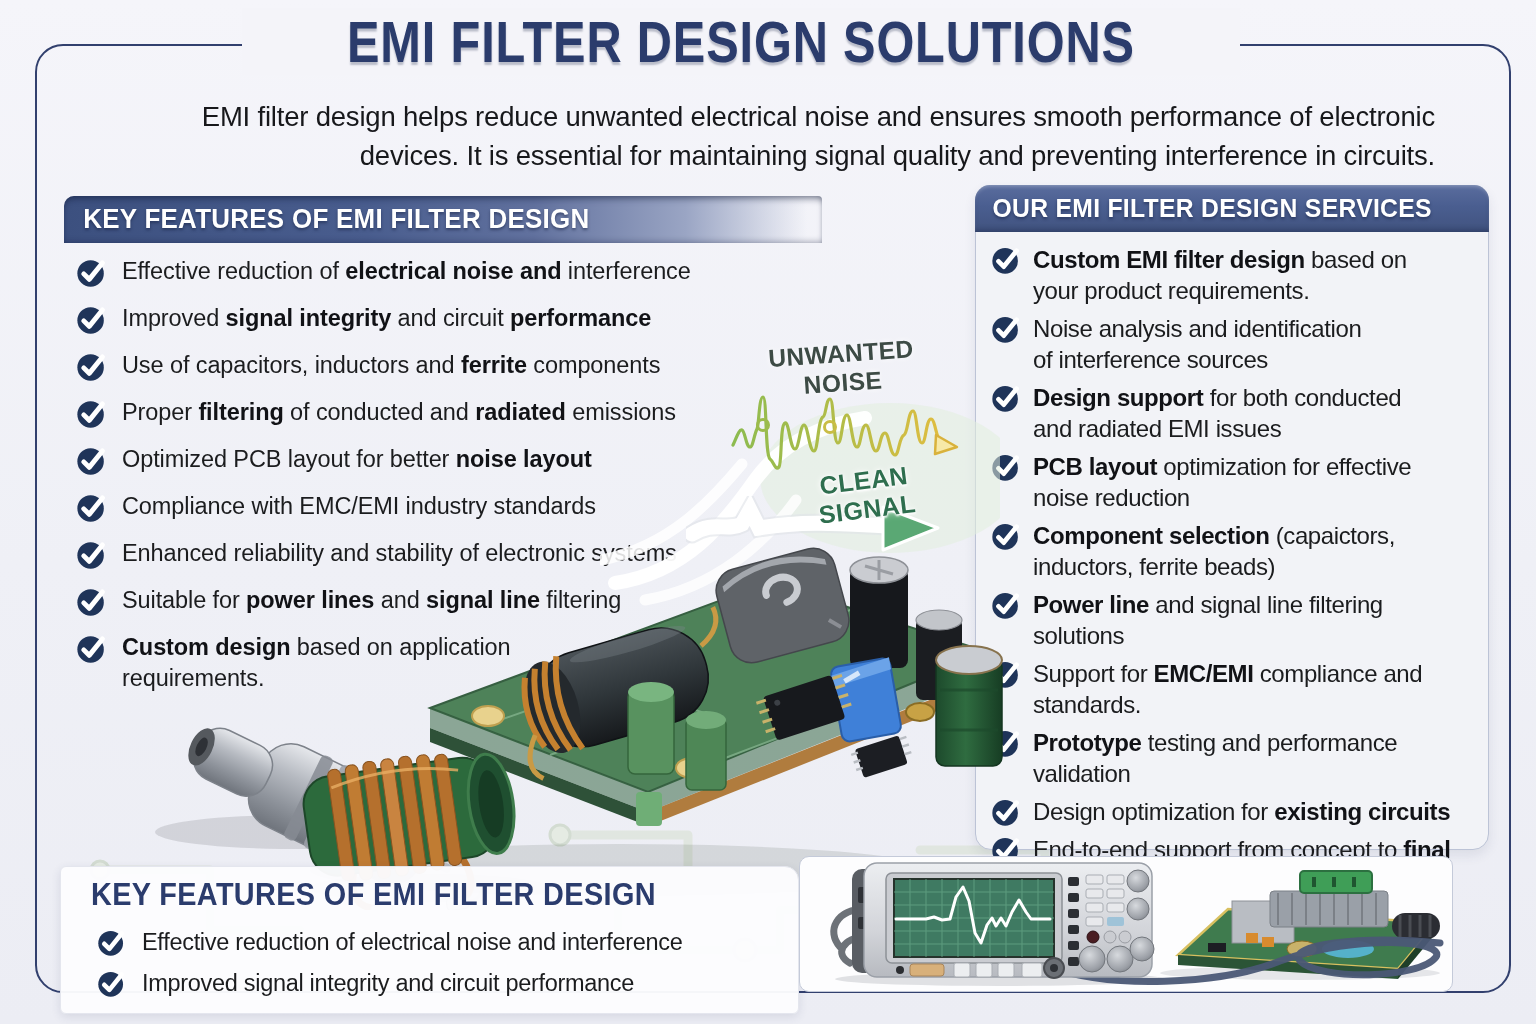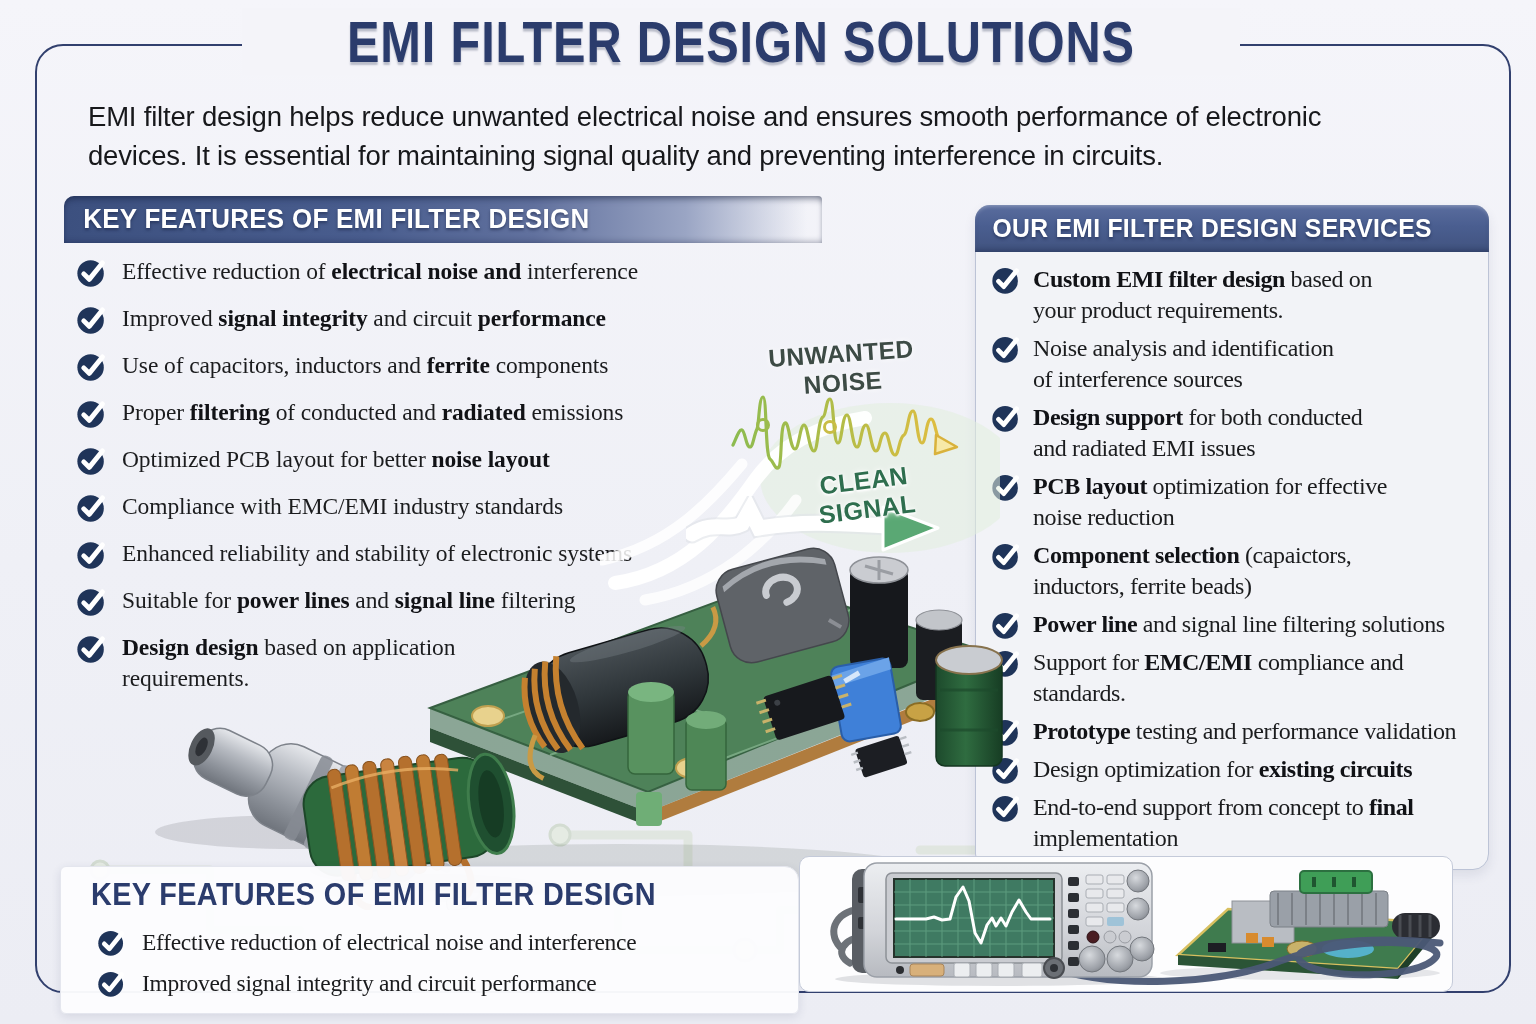--- a/index.html
+++ b/index.html
@@ -13,38 +13,38 @@
   
   .frame{position:absolute; left:35px; top:44px; width:1472px; height:945px;
     border:2px solid #32406e; border-radius:28px; z-index:1;}
   
   .title-wrap{position:absolute; top:8px; left:0; width:1482px; text-align:center; z-index:3;}
   .title-bg{display:inline-block; background:#f4f4f9; padding:0 30px;}
   .title{display:inline-block; transform:scaleX(.84); transform-origin:center;
     font-size:58px; font-weight:800; letter-spacing:1px; color:#2b3c6c;
     text-shadow:0 3px 2px rgba(35,45,80,.28); white-space:nowrap;}
   
-  .subtitle{position:absolute; top:97px; left:88px; width:1360px; text-align:left; z-index:2;
+  .subtitle{position:absolute; top:97px; left:75px; width:1360px; text-align:right; z-index:2;
     font-size:27.5px; line-height:1.42; color:#17181b; white-space:pre-line; letter-spacing:-0.2px;}
   
   .left-bar{position:absolute; left:64px; top:196px; width:758px; height:47px; z-index:2;
     border-radius:10px 4px 0 0;
     background:linear-gradient(90deg,#3c507f 0%,#495d8e 40%,#61719e 62%,#9aa5c4 82%,rgba(222,226,236,0) 98%);
     box-shadow:inset 0 5px 7px -3px rgba(14,24,54,.6), inset 0 -4px 6px -3px rgba(14,24,54,.35);}
   .left-bar .bar-text, .right-bar .bar-text{
     display:inline-block; transform:scaleX(.96); transform-origin:left center;
     color:#fff; font-weight:700; font-size:27px; line-height:47px; padding-left:20px;
     letter-spacing:.3px; text-shadow:0 2px 3px rgba(18,28,60,.5); white-space:nowrap;}
   .left-list{position:absolute; left:76px; top:256px; width:820px; z-index:2;}
-  .check-row{display:flex; align-items:flex-start; gap:15px; margin-bottom:15px;font-family:Liberation Serif, serif;}
+  .check-row{display:flex; align-items:flex-start; gap:15px; margin-bottom:15px;}
   .check-row .chk{flex:0 0 auto; width:31px; height:31px; margin-top:1px;}
   .check-row .t{font-size:23.5px; line-height:31px; color:#1b1c1e; letter-spacing:-0.1px; white-space:pre-line;}
   .check-row .t b{font-weight:700; color:#111216;}
   
-  .right-card{position:absolute; left:975px; top:205px; width:512px; height:663px; z-index:2;
+  .right-card{position:absolute; left:975px; top:185px; width:512px; height:663px; z-index:2;
     background:#f2f3f7; border:1.5px solid #bcc3d6; border-radius:16px;
     box-shadow:0 5px 12px rgba(45,55,95,.10);}
   .right-bar{position:relative; margin:-1px -1px 0 -1px; height:47px; border-radius:15px 15px 0 0;
     background:linear-gradient(180deg,#5a6d9e 0%,#4a5e90 45%,#41537f 100%);
     box-shadow:inset 0 3px 4px -2px rgba(255,255,255,.35), inset 0 -4px 6px -3px rgba(14,24,54,.45);}
   .right-bar .bar-text{font-size:25.5px; padding-left:18px; transform:scaleX(.97);}
   .right-list{padding:12px 10px 0 15px;}
   .right-list .check-row{gap:12px; margin-bottom:7px;}
   .right-list .chk{width:30px; height:30px;}
   .right-list .t{font-size:24px; line-height:31px; letter-spacing:-0.4px;}
@@ -183,21 +183,21 @@
         </span>
         <span class="t"><span>Suitable for </span><b>power lines</b><span> and </span><b>signal line</b><span> filtering</span></span>
       </div>
       <div class="check-row">
         <span class="chk">
           <svg viewBox="0 0 34 34" width="100%" height="100%">
             <circle cx="16" cy="18" r="14.5" fill="#1f3459"></circle>
             <path d="M8.5 18.5 L14.5 24.5 L29 6.5" fill="none" stroke="#fff" stroke-width="5.4" stroke-linecap="round" stroke-linejoin="round"></path>
           </svg>
         </span>
-        <span class="t"><b>Design design</b><span> based on application
+        <span class="t"><b>Custom design</b><span> based on application
 requirements.</span></span>
       </div>
     </div>
 
   <div class="right-card">
     <div class="right-bar">
       <span class="bar-text">OUR EMI FILTER DESIGN SERVICES</span>
     </div>
     <div class="right-list">
         <div class="check-row">

